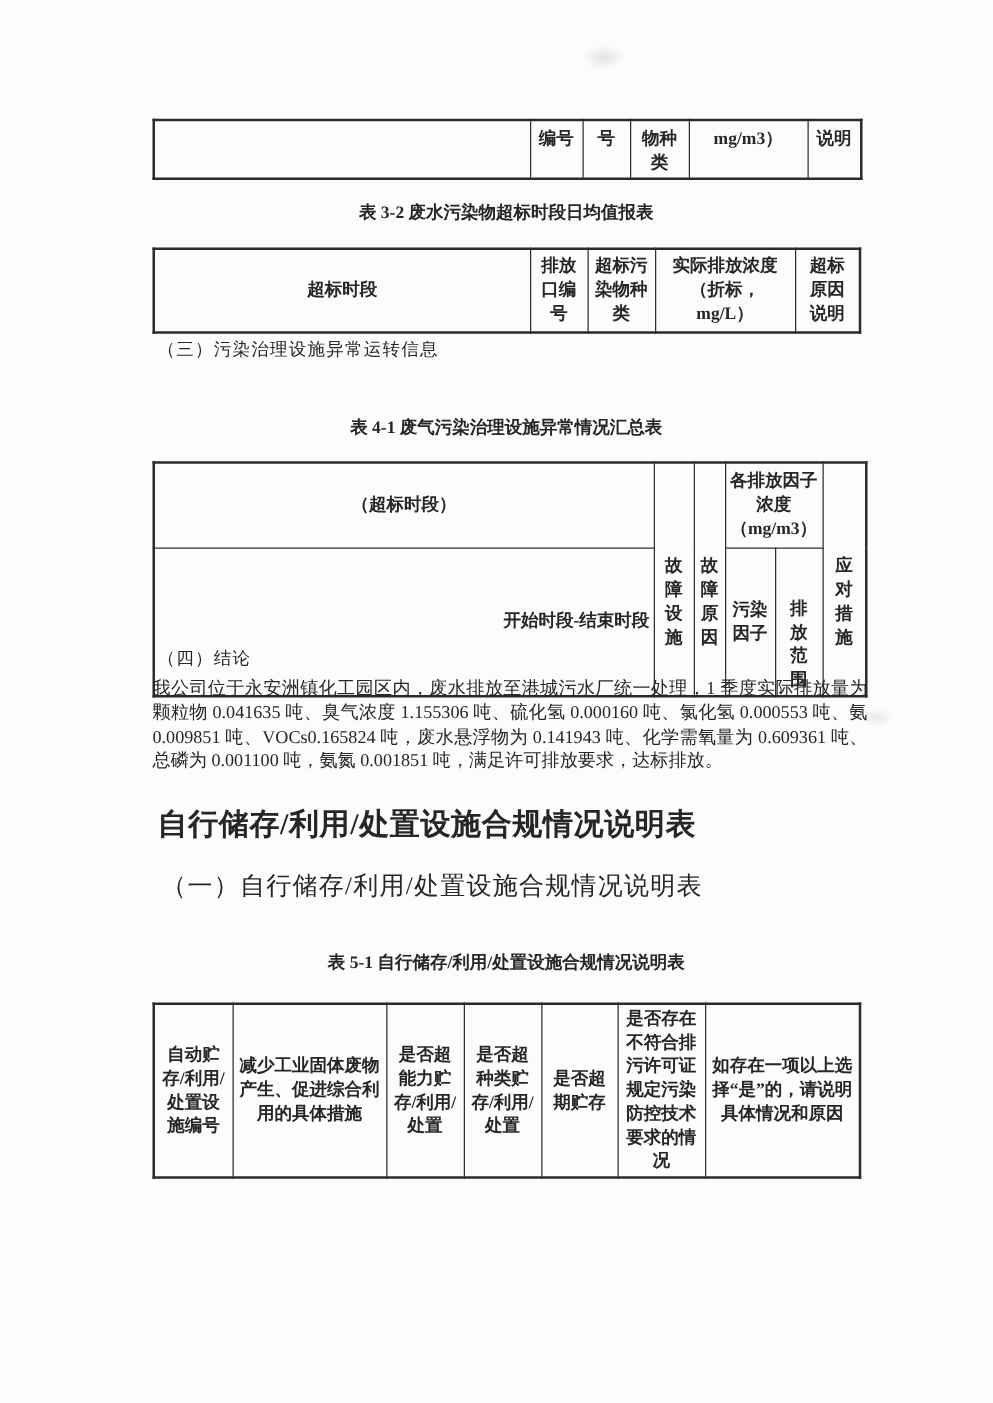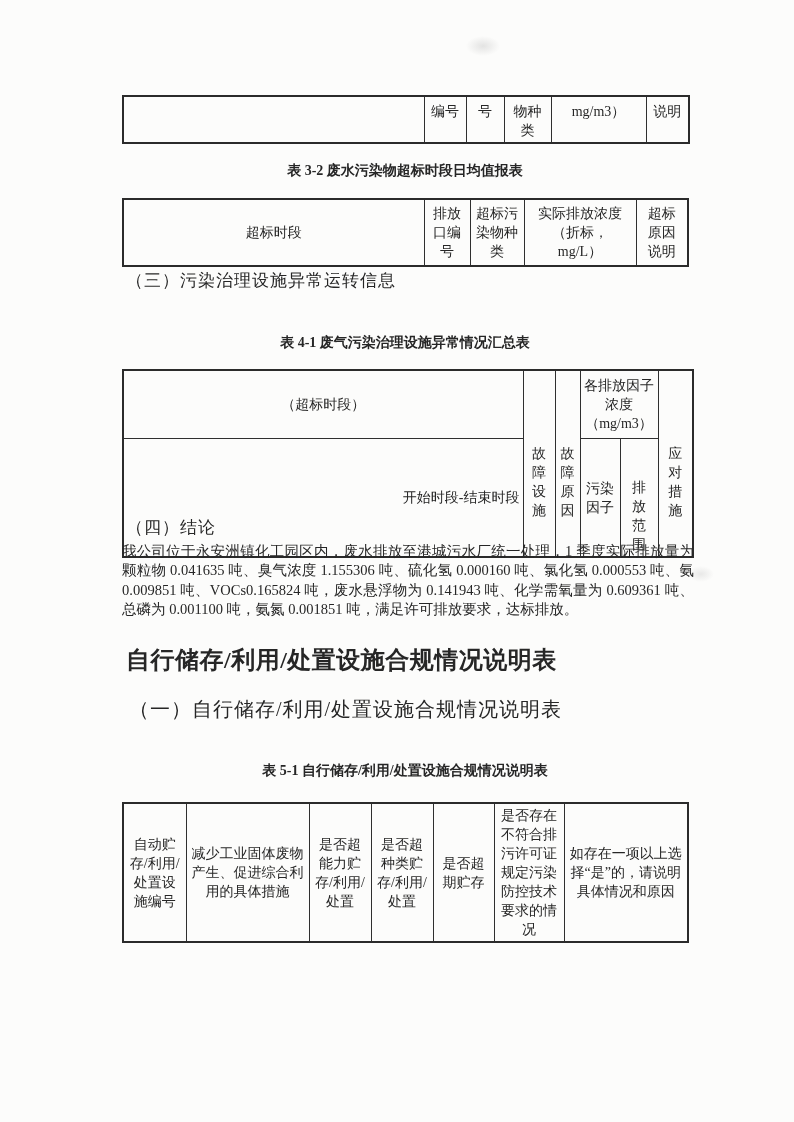--- a/index.html
+++ b/index.html
@@ -10,42 +10,42 @@
     color:#262626; overflow:hidden;
   }
   table {
     position:absolute; border-collapse:collapse; table-layout:fixed;
     border:2px solid #2b2b2b;
   }
   td {
     border:1px solid #2f2f2f;
     text-align:center; vertical-align:middle;
     font-size:14px; line-height:19px;
-    white-space:pre-line; padding:2px 3px; overflow:hidden;
+    white-space:pre-line; padding:2px 3px; overflow:hidden;font-weight:bold;
   }
   .tblA { left:122px; top:95px; width:566px; height:48px; }
   .tblA td { vertical-align:top; padding-top:5px; }
   .tblB { left:122px; top:198px; width:565px; height:69px; }
   .tblC { left:122px; top:369px; width:570px; height:143px; }
   .tblC .r1 td { height:63px; }
   .tblC .r2 td { height:80px; }
   .tblC td.start-cell { text-align:right; padding-left:6px; }
   .tblC td.narrow { padding:2px 1px; }
   .vtext {
     display:inline-block; width:15px; line-height:19px;
     word-break:break-all; white-space:normal; text-align:center;margin-top:37px;
   }
   .tblD { left:122px; top:802px; width:565px; height:135px; }
   .tblD td { padding:2px 4px;margin-left:13px; }
   .caption {
     position:absolute; left:122px; width:566px;
     text-align:center; font-size:14px; line-height:18px;font-weight:bold;
   }
   .h-section {
-    position:absolute; font-size:17px; letter-spacing:1px;
+    position:absolute; font-size:14px; letter-spacing:1px;
     line-height:22px; white-space:nowrap;
   }
   .doc-title {
     position:absolute; left:126px; top:645px;
     font-size:24px; font-weight:bold; letter-spacing:0.5px;
     line-height:30px; white-space:nowrap;
   }
   .para {
     position:absolute; left:122px; top:542px; width:572px;
     font-size:14.5px; line-height:19.3px;

